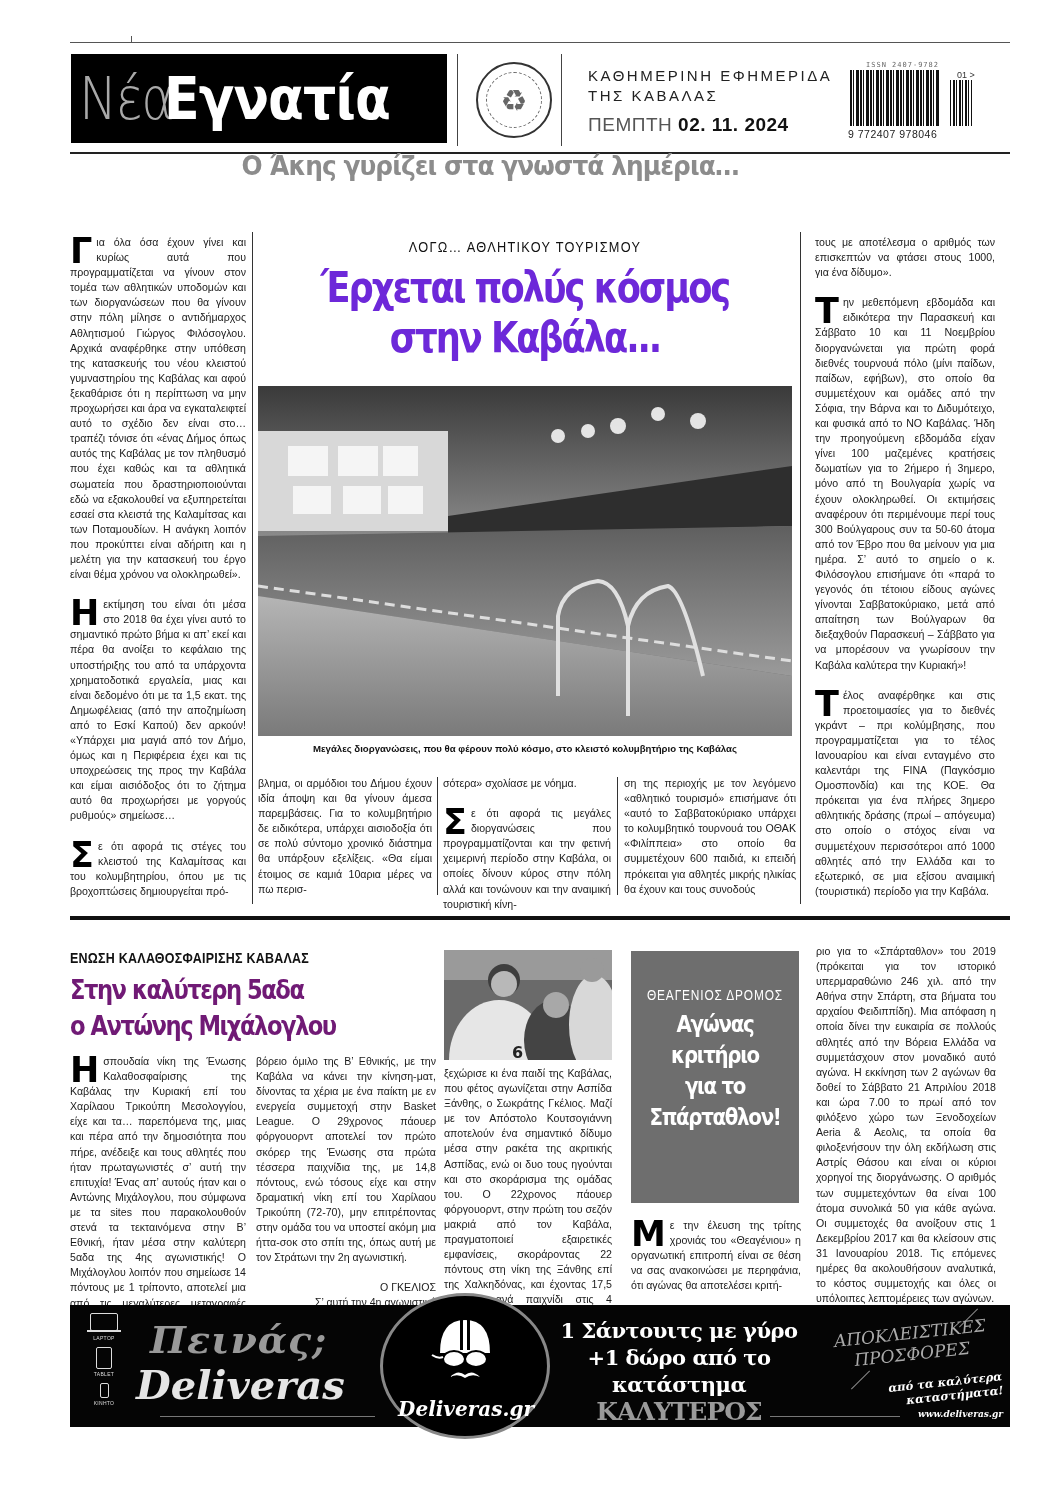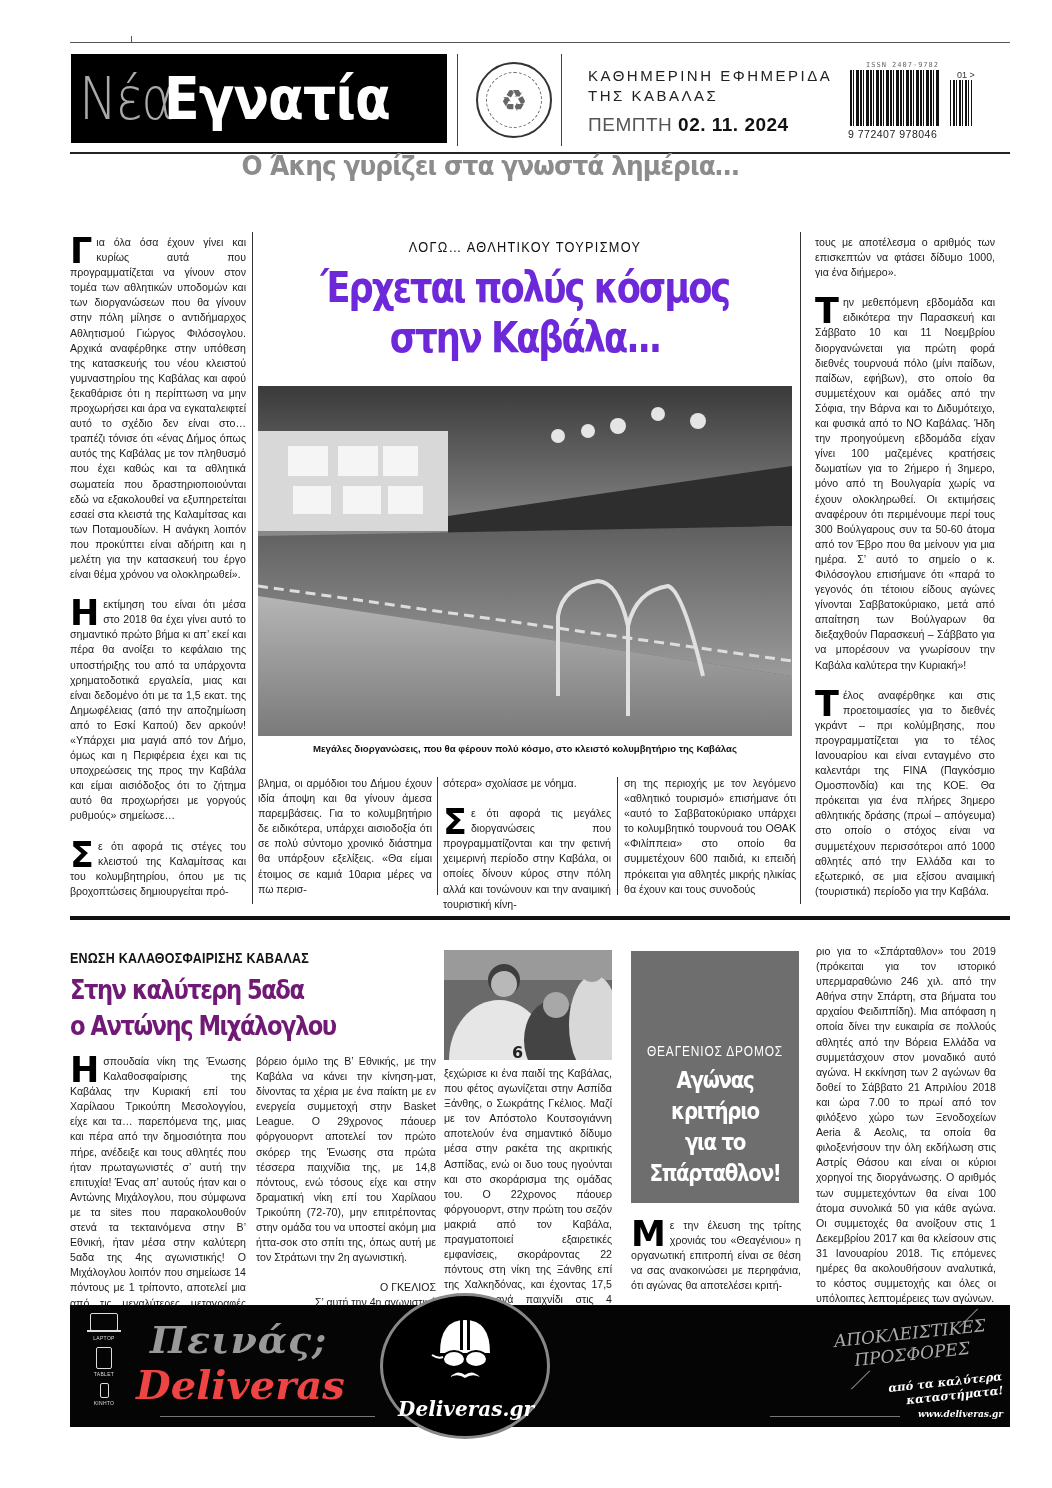--- a/index.html
+++ b/index.html
@@ -46,31 +46,31 @@
     .caption { left: 255px; top: 743px; width: 540px; text-align: center; font-size: 9.6px; font-weight: bold; color: #111; }
 
     .section-rule { left: 70px; top: 916px; width: 940px; height: 4px; background: #111; }
 
     
     .b-kicker { left: 70px; top: 950px; font-size: 14.5px; font-weight: bold; letter-spacing: 0.3px; color: #111; transform: scaleX(0.86); transform-origin: left; }
     .b-headline { left: 70px; top: 972px; width: 380px; font-family: "DejaVu Sans", sans-serif; font-weight: bold; font-size: 27px; line-height: 36px; letter-spacing: -1.8px; color: #701a75; }
     .b-headline div { transform: scaleX(0.84); transform-origin: left; white-space: nowrap; }
     .photo-bball { left: 444px; top: 950px; width: 168px; height: 110px; overflow: hidden; background: #888; }
 
-    .grey-box { left: 631px; top: 951px; width: 168px; height: 252px; background: #6e6e6e; color: #fff; text-align: center; padding-top: 92px; }
+    .grey-box { left: 631px; top: 951px; width: 168px; height: 252px; background: #6e6e6e; color: #fff; text-align: center; padding-top: 36px; }
     .grey-kicker { font-size: 14px; letter-spacing: 1px; transform: scaleX(0.85); }
     .grey-title { font-family: "DejaVu Sans", sans-serif; font-weight: bold; font-size: 23px; line-height: 31px; letter-spacing: -1.5px; margin-top: 6px; }
     .grey-title div { transform: scaleX(0.86); }
 
     
     .ad { left: 70px; top: 1305px; width: 940px; height: 122px; background: #050505; overflow: visible; }
     .ad-icons { left: 12px; top: 8px; width: 44px; color: #ddd; font-size: 5px; text-align: center; letter-spacing: 0.3px; }
     .ad-ic { margin: 0 auto 2px; border: 1.5px solid #ddd; }
     .ad-pinas { left: 80px; top: 12px; font-family: "DejaVu Serif", serif; font-style: italic; font-weight: bold; font-size: 38px; color: #999; letter-spacing: 1px; }
-    .ad-deliv { left: 66px; top: 56px; font-family: "DejaVu Serif", serif; font-style: italic; font-weight: bold; font-size: 40px; color: #ef4444; }
+    .ad-deliv { left: 66px; top: 56px; font-family: "DejaVu Serif", serif; font-style: italic; font-weight: bold; font-size: 40px; color: #e5e5e5; }
     .ad-line1 { left: 90px; top: 111px; width: 215px; height: 1px; background: #777; }
     .ad-line2 { left: 700px; top: 111px; width: 130px; height: 1px; background: #777; }
     .ad-circle { left: 310px; top: -12px; width: 170px; height: 146px; border-radius: 50%; border: 3px solid #888; background: #000; }
     .ad-helmet { left: 360px; top: 10px; width: 70px; height: 70px; }
     .ad-circ-text { left: 316px; top: 92px; width: 160px; text-align: center; font-family: "DejaVu Serif", serif; font-weight: bold; font-style: italic; font-size: 20px; color: #fff; }
     .ad-offer { left: 474px; top: 12px; width: 270px; text-align: center; font-family: "DejaVu Serif", serif; font-weight: bold; font-size: 21px; line-height: 27px; color: #fff; letter-spacing: -0.5px; }
     .ad-offer .brand { color: #9a9a9a; font-size: 25px; letter-spacing: -1px; }
     .ad-excl { left: 756px; top: 18px; width: 170px; text-align: center; font-family: "DejaVu Serif", serif; font-style: italic; font-size: 17px; line-height: 21px; color: #aaa; transform: rotate(-6deg); }
     .ad-best { left: 818px; top: 70px; width: 115px; text-align: right; font-family: "DejaVu Serif", serif; font-style: italic; font-weight: bold; font-size: 11.5px; line-height: 14px; color: #fff; transform: rotate(-6deg); }
     .ad-url { left: 828px; top: 104px; width: 105px; text-align: right; font-family: "DejaVu Serif", serif; font-style: italic; font-weight: bold; font-size: 9px; color: #fff; }
@@ -180,21 +180,21 @@
   <p>σότερα» σχολίασε με νόημα.</p>
   <p><span class="drop">Σ</span><span>ε ότι αφορά τις μεγάλες διοργανώσεις που προγραμματίζονται και την φετινή χειμερινή περίοδο στην Καβάλα, οι οποίες δίνουν κύρος στην πόλη αλλά και τονώνουν και την αναιμική τουριστική κίνη-</span></p>
 </div>
 <div class="abs colsep" style="left:617px; top:777px; height:118px;"></div>
 <div class="abs col" style="left:624px; top:776px; width:172px;">
   <p>ση της περιοχής με τον λεγόμενο «αθλητικό τουρισμό» επισήμανε ότι «αυτό το Σαββατοκύριακο υπάρχει το κολυμβητικό τουρνουά του ΟΘΑΚ «Φιλίππεια» στο οποίο θα συμμετέχουν 600 παιδιά, κι επειδή πρόκειται για αθλητές μικρής ηλικίας θα έχουν και τους συνοδούς</p>
 </div>
 
 <div class="abs colsep" style="left:800px; top:232px; height:672px;"></div>
 <div class="abs col" style="left:815px; top:235px; width:180px;">
-  <p>τους με αποτέλεσμα ο αριθμός των επισκεπτών να φτάσει δίδυμο 1000, για ένα διήμερο».</p>
+  <p>τους με αποτέλεσμα ο αριθμός των επισκεπτών να φτάσει στους 1000, για ένα δίδυμο».</p>
   <p><span class="drop">Τ</span><span>ην μεθεπόμενη εβδομάδα και ειδικότερα την Παρασκευή και Σάββατο 10 και 11 Νοεμβρίου διοργανώνεται για πρώτη φορά διεθνές τουρνουά πόλο (μίνι παίδων, παίδων, εφήβων), στο οποίο θα συμμετέχουν και ομάδες από την Σόφια, την Βάρνα και το Διδυμότειχο, και φυσικά από το ΝΟ Καβάλας. Ήδη την προηγούμενη εβδομάδα είχαν γίνει 100 μαζεμένες κρατήσεις δωματίων για το 2ήμερο ή 3ημερο, μόνο από τη Βουλγαρία χωρίς να έχουν ολοκληρωθεί. Οι εκτιμήσεις αναφέρουν ότι περιμένουμε περί τους 300 Βούλγαρους συν τα 50-60 άτομα από τον Έβρο που θα μείνουν για μια ημέρα. Σ’ αυτό το σημείο ο κ. Φιλόσογλου επισήμανε ότι «παρά το γεγονός ότι τέτοιου είδους αγώνες γίνονται Σαββατοκύριακο, μετά από απαίτηση των Βούλγαρων θα διεξαχθούν Παρασκευή – Σάββατο για να μπορέσουν να γνωρίσουν την Καβάλα καλύτερα την Κυριακή»!</span></p>
   <p><span class="drop">Τ</span><span>έλος αναφέρθηκε και στις προετοιμασίες για το διεθνές γκράντ – πρι κολύμβησης, που προγραμματίζεται για το τέλος Ιανουαρίου και είναι ενταγμένο στο καλεντάρι της FINA (Παγκόσμιο Ομοσπονδία) και της ΚΟΕ. Θα πρόκειται για ένα πλήρες 3ημερο αθλητικής δράσης (πρωί – απόγευμα) στο οποίο ο στόχος είναι να συμμετέχουν περισσότεροι από 1000 αθλητές από την Ελλάδα και το εξωτερικό, σε μια εξίσου αναιμική (τουριστικά) περίοδο για την Καβάλα.</span></p>
 </div>
 
 <div class="abs section-rule"></div>
 
 <div class="abs b-kicker">ΕΝΩΣΗ ΚΑΛΑΘΟΣΦΑΙΡΙΣΗΣ ΚΑΒΑΛΑΣ</div>
 <div class="abs b-headline">
   <div>Στην καλύτερη 5αδα</div>
   <div>ο Αντώνης Μιχάλογλου</div>
@@ -264,20 +264,25 @@
     <path d="M10 38 Q10 5 35 5 Q60 5 60 38 Z" fill="#fff"></path>
     <rect x="30" y="5" width="3" height="30" fill="#000"></rect>
     <rect x="37" y="5" width="3" height="30" fill="#000"></rect>
     <ellipse cx="24" cy="44" rx="11" ry="8" fill="#fff" stroke="#000" stroke-width="2"></ellipse>
     <ellipse cx="46" cy="44" rx="11" ry="8" fill="#fff" stroke="#000" stroke-width="2"></ellipse>
     <path d="M2 40 Q8 44 13 42" stroke="#fff" stroke-width="2" fill="none"></path>
     <path d="M20 62 Q28 54 35 60 Q42 54 50 62 Q42 58 35 63 Q28 58 20 62 Z" fill="#fff"></path>
   </svg>
   <div class="abs ad-circ-text">Deliveras.gr</div>
 
+  <div class="abs ad-offer">
+    <div>1 Σάντουιτς με γύρο</div>
+    <div>+1 δώρο από το κατάστημα</div>
+    <div class="brand">ΚΑΛΥΤΕΡΟΣ</div>
+  </div>
 
   <div class="abs slash" style="left:898px; top:0px;"></div>
   <div class="abs ad-excl">
     <div>ΑΠΟΚΛΕΙΣΤΙΚΕΣ</div>
     <div>ΠΡΟΣΦΟΡΕΣ</div>
   </div>
   <div class="abs slash" style="left:790px; top:62px;"></div>
   <div class="abs ad-best">
     <div>από τα καλύτερα</div>
     <div>καταστήματα!</div>

